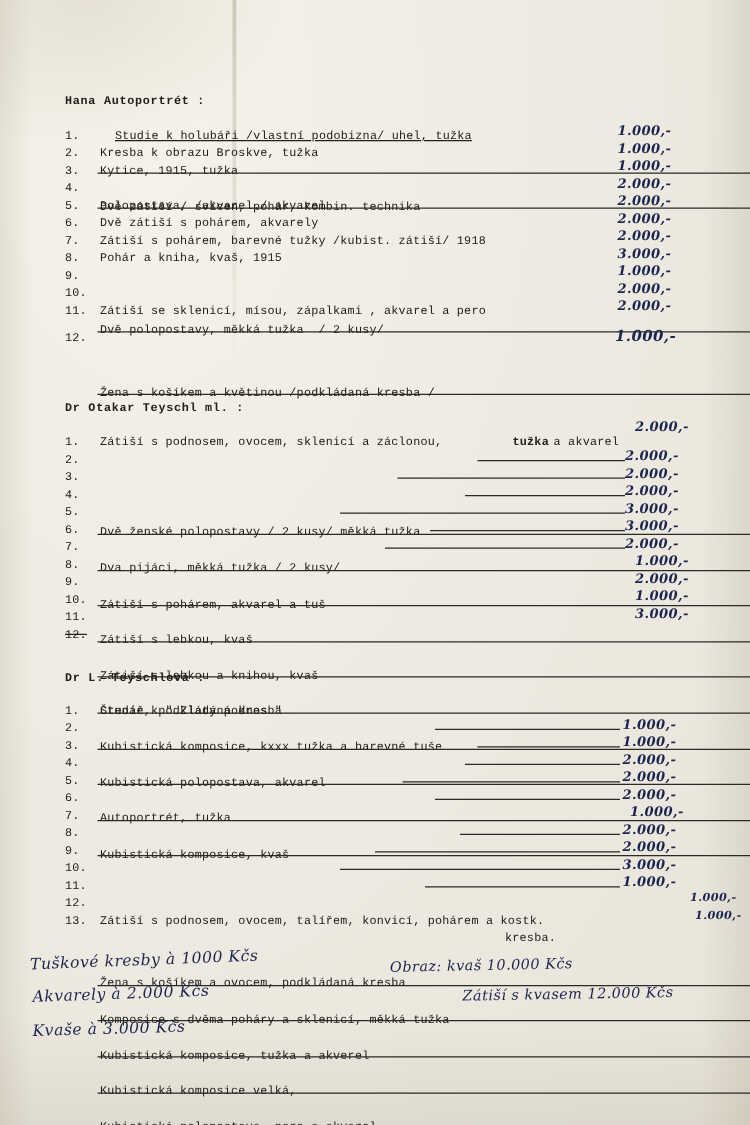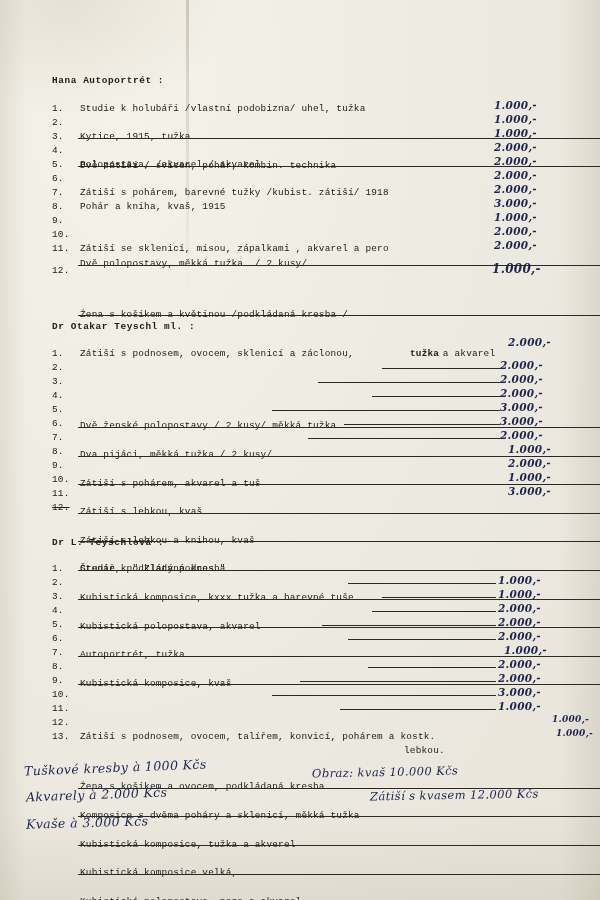--- a/index.html
+++ b/index.html
@@ -107,39 +107,41 @@
 
   <div class="stain left-edge"></div>
   <div class="stain top-left"></div>
   <div class="stain crease"></div>
   <div class="stain right-edge"></div>
   <div class="stain bottom"></div>
 
   <div class="typed section-title" style="left:52px; top:74px;">Hana Autoportrét :</div>
 
   <div class="typed" style="left:52px; top:102px;">1.</div>
-  <div class="typed" style="left:80px; top:102px;">Studie k holubáři /vlastní podobizna/ uhel, tužka</div>
+  <div class="typed" style="left:92px; top:102px;text-decoration:underline;">Studie k holubáři /vlastní podobizna/ uhel, tužka</div>
   <div class="ink price" style="left:494px; top:99px;">1.000,-</div>
 
   <div class="typed" style="left:52px; top:116px;">2.</div>
+  <div class="typed" style="left:80px; top:116px;">Kresba k obrazu Broskve, tužka</div>
   <div class="ink price" style="left:494px; top:113px;">1.000,-</div>
 
   <div class="typed" style="left:52px; top:130px;">3.</div>
   <div class="typed strike" style="left:80px; top:130px;">Kytice, 1915, tužka</div>
   <div class="ink price" style="left:494px; top:127px;">1.000,-</div>
 
   <div class="typed" style="left:52px; top:144px;">4.</div>
   <div class="typed strike" style="left:80px; top:144px;">Dvě zátiší / svícen, pohár, kombin. technika</div>
   <div class="ink price" style="left:494px; top:141px;">2.000,-</div>
 
   <div class="typed" style="left:52px; top:158px;">5.</div>
   <div class="typed" style="left:80px; top:158px;">Polopostava, /akvarel./ akvarel</div>
   <div class="ink price" style="left:494px; top:155px;">2.000,-</div>
 
   <div class="typed" style="left:52px; top:172px;">6.</div>
+  <div class="typed" style="left:80px; top:172px;">Dvě zátiší s pohárem, akvarely</div>
   <div class="ink price" style="left:494px; top:169px;">2.000,-</div>
 
   <div class="typed" style="left:52px; top:186px;">7.</div>
   <div class="typed" style="left:80px; top:186px;text-align:center;">Zátiší s pohárem, barevné tužky /kubist. zátiší/ 1918</div>
   <div class="ink price" style="left:494px; top:183px;">2.000,-</div>
 
   <div class="typed" style="left:52px; top:200px;">8.</div>
   <div class="typed" style="left:80px; top:200px;">Pohár a kniha, kvaš, 1915</div>
   <div class="ink price" style="left:494px; top:197px;">3.000,-</div>
 
@@ -269,21 +271,21 @@
   <div class="ink price" style="left:498px; top:700px;">1.000,-</div>
 
   <div class="typed" style="left:52px; top:716px;">12.</div>
 
   <div class="ink price" style="left:552px; top:714px; font-size:9px;">1.000,-</div>
 
   <div class="typed" style="left:52px; top:730px;">13.</div>
   <div class="typed" style="left:80px; top:730px;">Zátiší s podnosem, ovocem, talířem, konvicí, pohárem a kostk.</div>
   <div class="ink price" style="left:556px; top:728px; font-size:9px;">1.000,-</div>
 
-  <div class="typed" style="left:404px; top:744px;">lebkou.</div>
+  <div class="typed" style="left:404px; top:744px;">kresba.</div>
 
   <div class="ink note" style="left:24px; top:760px; transform:rotate(-2.2deg);">Tuškové kresby à 1000 Kčs</div>
   <div class="ink note" style="left:26px; top:787px; transform:rotate(-2deg);">Akvarely à 2.000 Kčs</div>
   <div class="ink note" style="left:26px; top:815px; transform:rotate(-1.6deg);">Kvaše à 3.000 Kčs</div>
 
   <div class="ink note" style="left:312px; top:765px; font-size:11.5px; transform:rotate(-1.2deg);">Obraz: kvaš 10.000 Kčs</div>
   <div class="ink note" style="left:370px; top:788px; font-size:11.5px; transform:rotate(-1deg);">Zátiší s kvasem 12.000 Kčs</div>
 
 </div>
 

